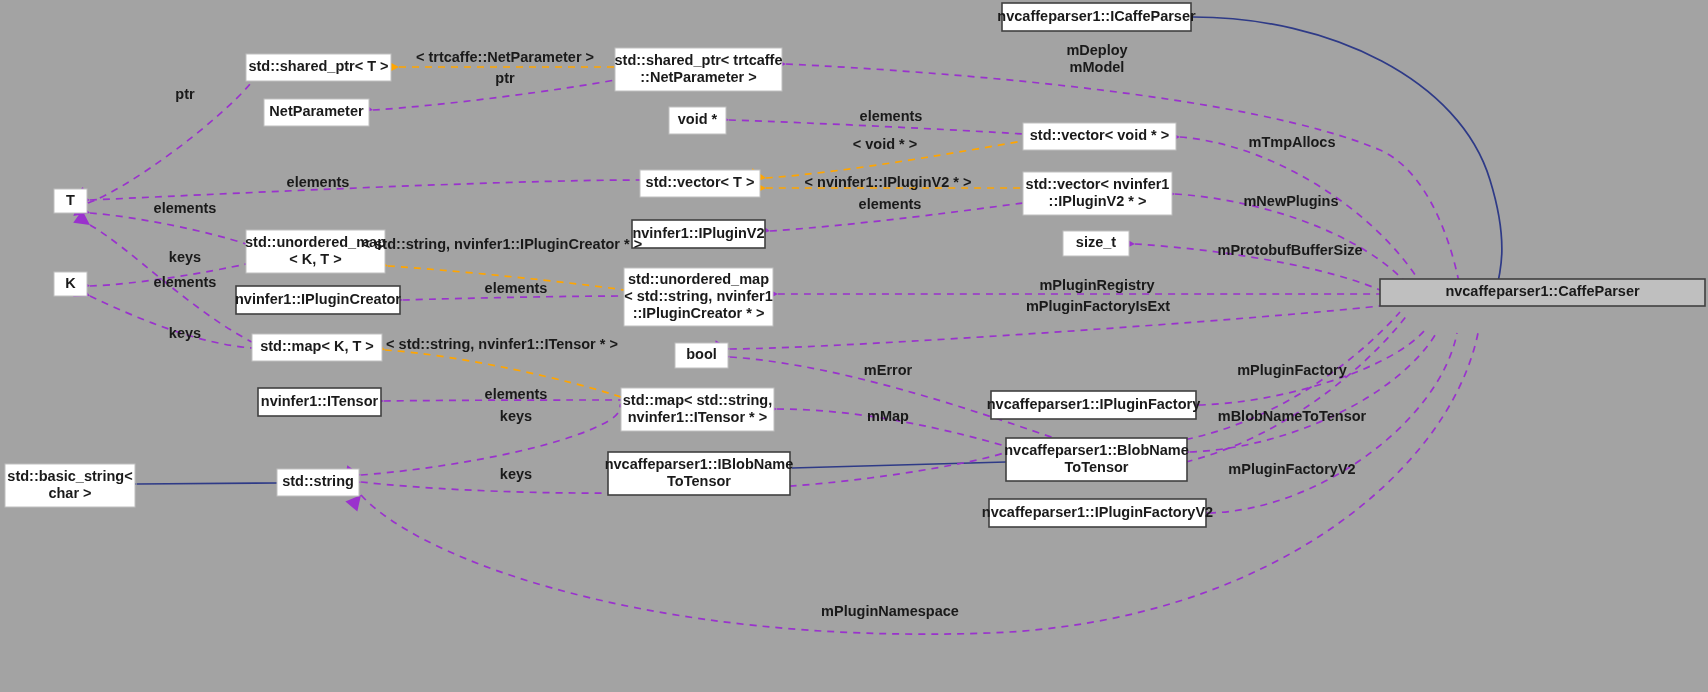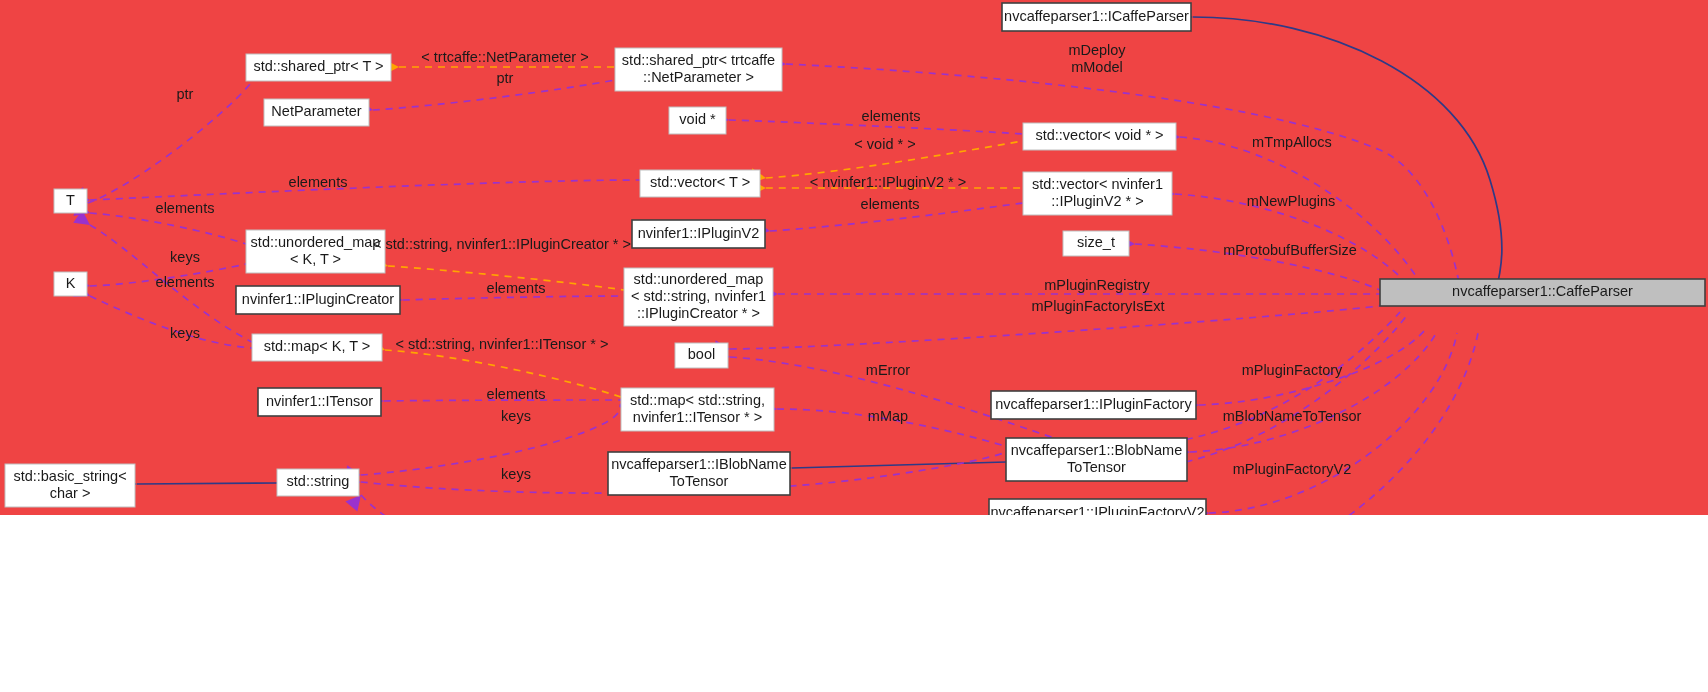--- a/index.html
+++ b/index.html
@@ -6,23 +6,24 @@
     margin: 0;
     padding: 0;
     background: #ffffff;
   }
   body {
     font-family: "Liberation Sans", sans-serif;
   }
   #diagram-root {
     position: relative;
     width: 1708px;
-    height: 515px;
-    background: #ef4444;
+    height: 692px;
+    background: #a3a3a3;
     overflow: hidden;
+    font-weight: bold;
   }
   svg.graph {
     position: absolute;
     top: 0;
     left: 0;
     width: 1708px;
     height: 692px;
   }
   .node-box {
     fill: #ffffff;

